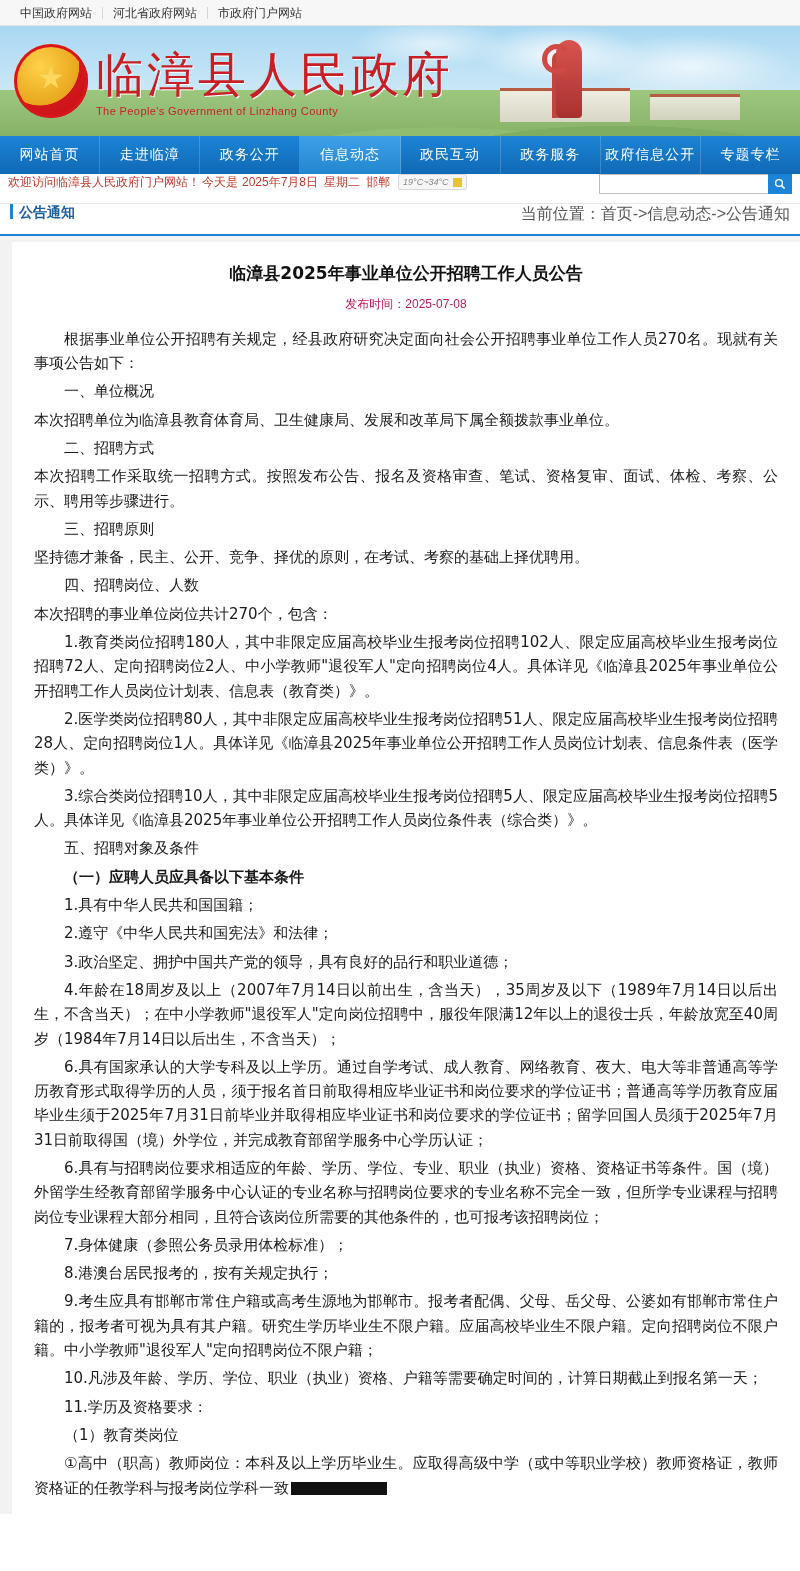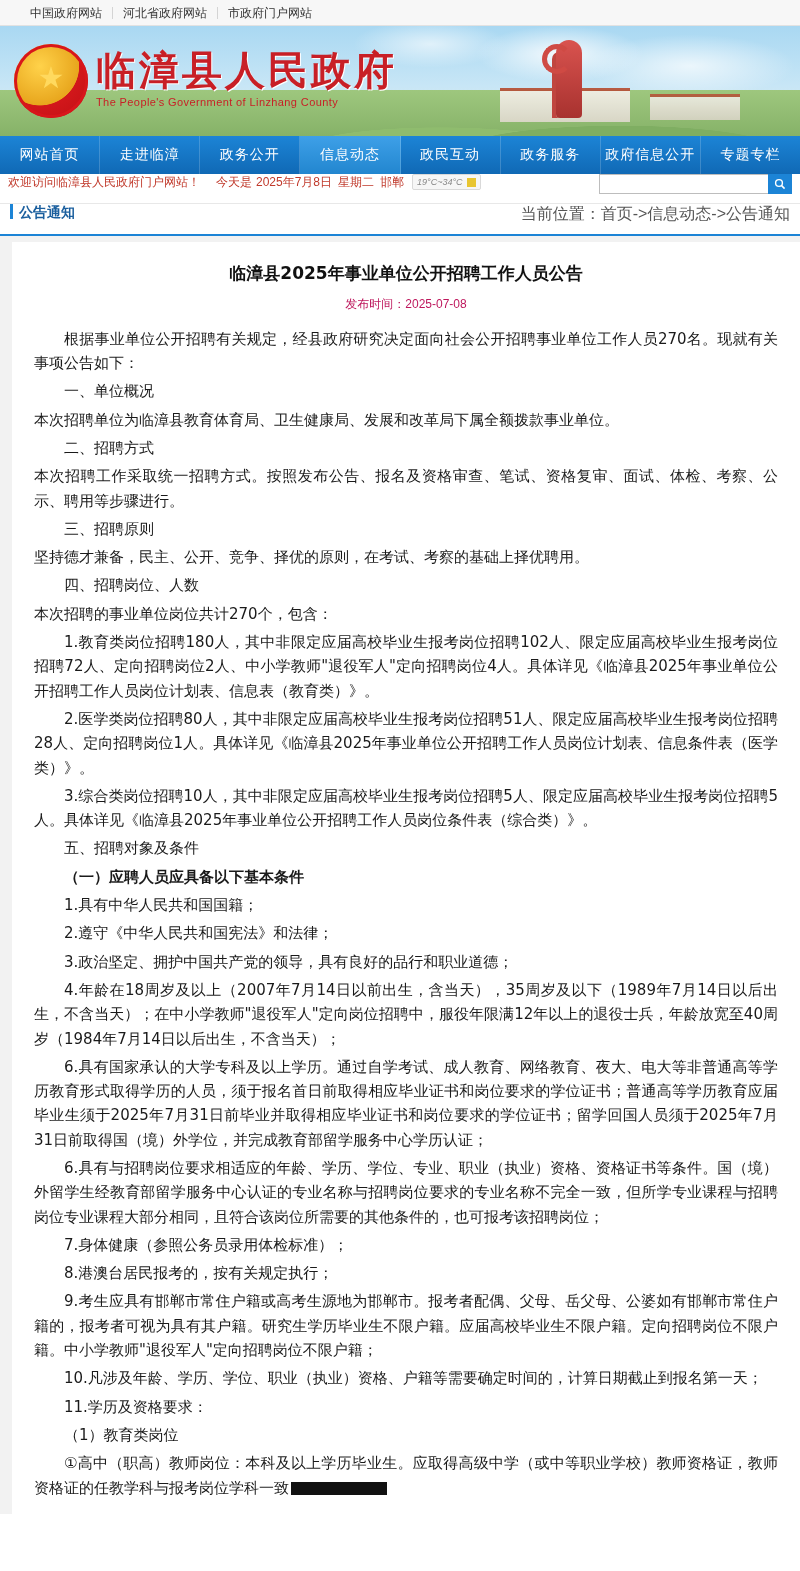--- a/index.html
+++ b/index.html
@@ -13,21 +13,21 @@
 
   
   .topbar {
     height: 26px;
     background: #f7f7f7;
     border-bottom: 1px solid #e2e2e2;
     display: flex;
     align-items: center;
     font-size: 12px;
     color: #333;
-    padding-left: 20px;
+    padding-left: 10px;
   }
   .topbar a {
     color: #333;
     text-decoration: none;
     padding: 0 10px;
     border-right: 1px solid #d4d4d4;
     line-height: 12px;
   }
   .topbar a:last-child { border-right: none; }
 
@@ -94,22 +94,22 @@
     transform: translate(-50%,-50%);
     color: #ffd95e;
     font-size: 30px;
     line-height: 1;
   }
   .title-block {
     position: absolute; left: 96px; top: 22px;
   }
   .title-cn {
     font-family: "DejaVu Serif", "Liberation Serif", serif;
-    font-size: 40px;
-    font-weight: bold;
+    font-size: 48px;
+    font-weight: normal;
     color: #c81f26;
     letter-spacing: 3px;
     text-shadow: 1px 1px 0 #fff;
     line-height: 1.1;
   }
   .title-en {
     font-size: 11px;
     color: #c81f26;
     letter-spacing: .4px;
     margin-top: 4px;
@@ -141,21 +141,21 @@
   .strip {
     height: 30px;
     background: #fff;
     border-bottom: 1px solid #e8e8e8;
     display: flex;
     padding: 0 8px;
     font-size: 12px;
     color: #c0392b;
   }
   .strip .welcome { color: #c0392b; }
-  .strip .date { color: #c0392b; margin-left: 16px; }
+  .strip .date { color: #c0392b; margin-left: 2px; }
   .strip .weather-chip {
     display: inline-flex; align-items: center;
     margin-left: 8px;
     border: 1px solid #d9d9d9;
     background: #f6f6f6;
     height: 16px;
     padding: 0 4px;
     font-size: 9px;
     color: #888;
     border-radius: 2px;

